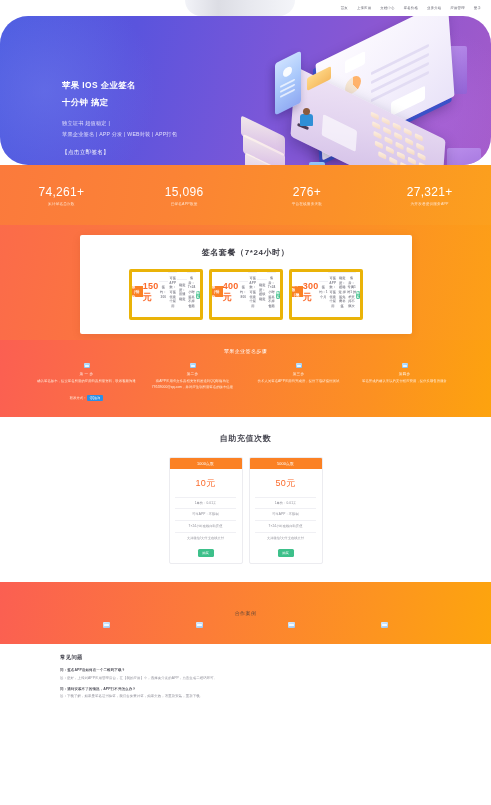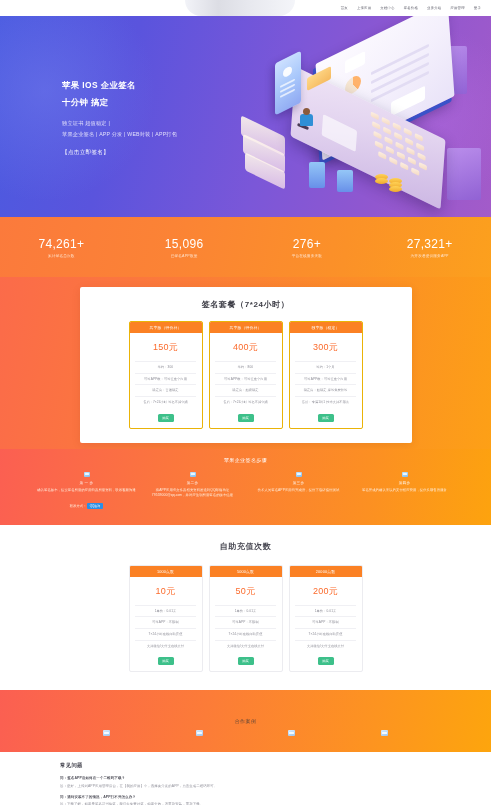--- a/index.html
+++ b/index.html
@@ -20,22 +20,23 @@
     border-radius:0 0 60px 60px;
   }
   .nav-items { display:flex; gap:9px; }
   .nav-item {
     font-size:3.4px; color:#5a5a66; letter-spacing:.2px; white-space:nowrap;
     cursor:pointer;
   }
 
   
   .hero {
-    height:201px; position:relative; overflow:hidden;
+    height:149px; position:relative; overflow:hidden;
     background:linear-gradient(105deg,#4a5be0 0%,#5a54dd 26%,#7b57d8 55%,#9157cf 78%,#a35bc9 100%);
+    border-radius:28px;
   }
   .hero-glow {
     position:absolute; border-radius:50%; pointer-events:none;
   }
   .g1 { width:230px; height:230px; left:-70px; top:-40px;
         background:radial-gradient(circle,rgba(110,120,235,.55) 0%,rgba(90,100,225,0) 68%); }
   .g2 { width:180px; height:180px; right:-30px; top:10px;
         background:radial-gradient(circle,rgba(185,110,225,.45) 0%,rgba(170,95,215,0) 70%); }
 
   .hero-copy { position:absolute; left:62px; top:64px; }
@@ -127,23 +128,24 @@
     padding:10px 0 6px;
   }
   .pkg-panel {
     width:332px; margin:0 auto; background:#fff; border-radius:2px;
     padding:12px 0 14px; box-shadow:0 2px 8px rgba(120,40,0,.12);
   }
   .pkg-title { text-align:center; font-size:8px; color:#3d3d46; font-weight:bold;
                letter-spacing:.6px; margin-bottom:11px; }
   .cards { display:flex; justify-content:center; gap:6px; }
   .card {
-    width:74px; border:1px solid #eab308; background:#fff; border-radius:2px;
-    overflow:hidden; display:flex; flex-direction:column; align-items:center;
+    width:74px; border:3px solid #eab308; background:#fff; border-radius:2px;
+    overflow:hidden; display:flex; flex-direction:row; align-items:center;
     padding-bottom:6px;
+    font-weight:bold;
   }
   .card-head {
     width:100%; height:11px; background:#fb8124; color:#fff;
     font-size:3.8px; display:flex; align-items:center; justify-content:center;
     letter-spacing:.2px;
   }
   .card-price { font-size:9px; color:#fb6b2c; margin:8px 0 7px; letter-spacing:.3px; }
   .feat {
     width:84%; text-align:center; font-size:3.2px; color:#8b8b95;
     padding:3px 0; border-top:1px solid #f0f0f4; letter-spacing:.1px;
@@ -415,29 +417,20 @@
       <div class="card-head">5000点数</div>
       <div class="card-price">50元</div>
       <div class="feat">1单价：0.01元</div>
       <div class="feat">可签APP：不限制</div>
       <div class="feat">7×24小时在线自助充值</div>
       <div class="feat">支持微信/支付宝在线支付</div>
       <div class="buy-btn">购买</div>
     </div>
 
 
-    <div class="rec-card">
-      <div class="card-head">20000点数</div>
-      <div class="card-price">200元</div>
-      <div class="feat">1单价：0.01元</div>
-      <div class="feat">可签APP：不限制</div>
-      <div class="feat">7×24小时在线自助充值</div>
-      <div class="feat">支持微信/支付宝在线支付</div>
-      <div class="buy-btn">购买</div>
-    </div>
 
   </div>
 </div>
 
 <div class="partners">
   <div class="partners-title">合作案例</div>
   <div class="logos">
     <div class="logo-box"></div>
     <div class="logo-box"></div>
     <div class="logo-box"></div>

